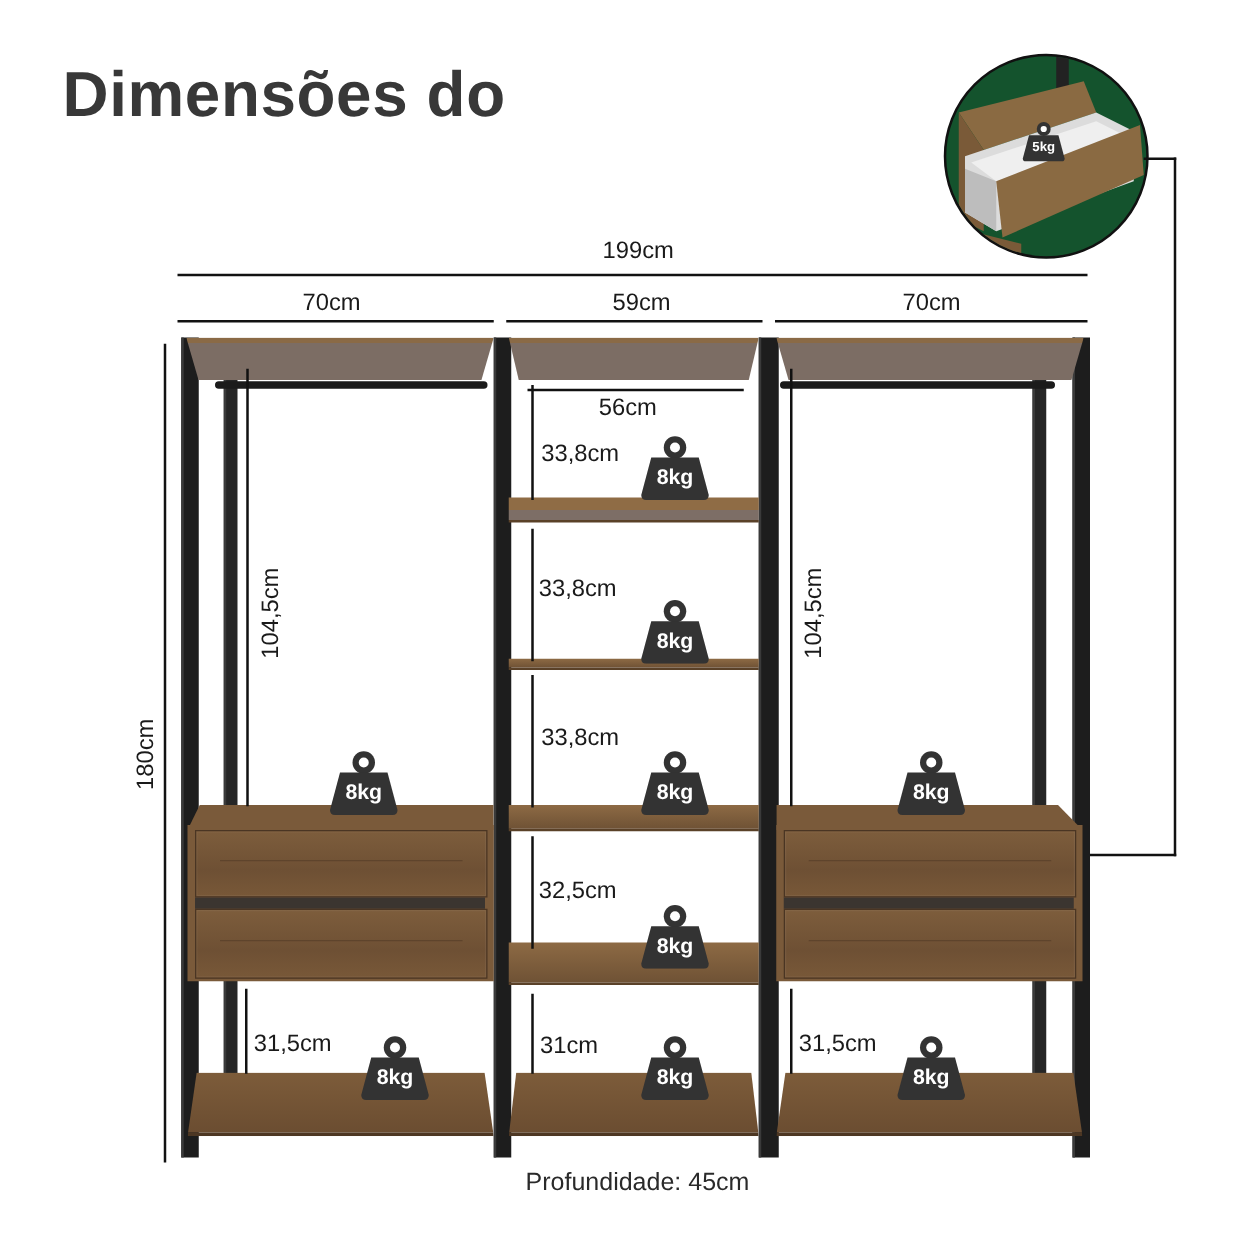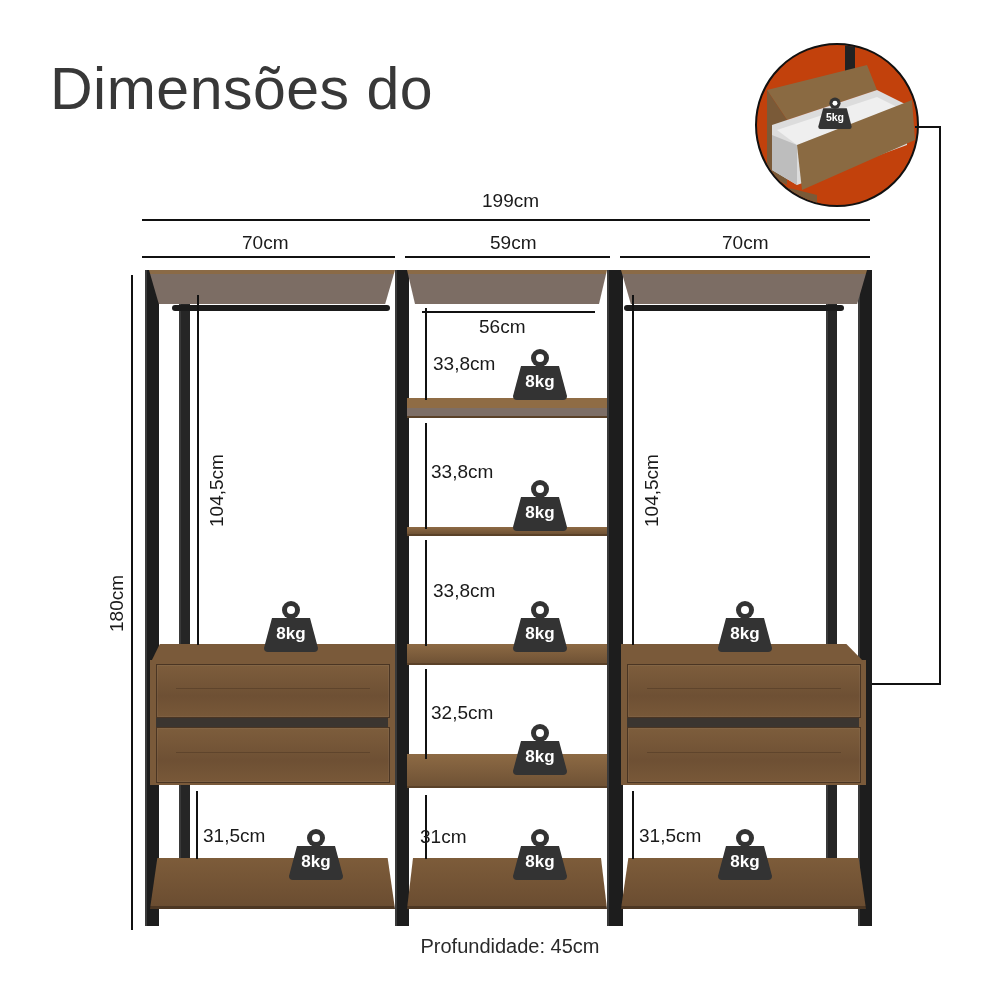--- a/index.html
+++ b/index.html
@@ -1,38 +1,38 @@
 <!DOCTYPE html>
 <html><head>
 <meta charset="utf-8">
 <style>
   html, body { margin:0; padding:0; background:#ffffff; }
   body { width:1000px; height:1000px; position:relative; overflow:hidden;
          font-family:"Liberation Sans", "DejaVu Sans", sans-serif; color:#222; }
   .abs { position:absolute; }
-  .title { left:50px; top:56px; font-size:59px; line-height:66px; font-weight:normal; color:#383838; letter-spacing:0.5px; }
+  .title { left:50px; top:43px; font-size:51px; line-height:66px; font-weight:bold; color:#383838; letter-spacing:0.5px; }
   .dimline { position:absolute; background:#111; }
   .lbl { position:absolute; font-size:19px; color:#1a1a1a; white-space:nowrap; }
   .vlbl { position:absolute; font-size:19px; color:#1a1a1a; white-space:nowrap; transform-origin:left top; transform:rotate(-90deg); }
   .post { position:absolute; background:#1d1d1d; border-left:2px solid #3a3a3a; }
   .post.thin { background:#262626; }
   .top-panel { position:absolute; background:linear-gradient(#8a6a46 0 4px, #7c6d64 4px); clip-path:polygon(0 0,100% 0,96% 100%,4% 100%); }
   .shelf { position:absolute; background:linear-gradient(#8d6a44, #6f5235); border-bottom:2px solid #5a4128; }
   .shelf.thin { background:linear-gradient(#8f6c45 0 55%, #7d6e66 55%); }
   .floor { position:absolute; background:linear-gradient(#7d5c3a, #6b4d31); clip-path:polygon(3% 0,97% 0,100% 100%,0 100%); border-bottom:3px solid #4d3723; }
   .rod { position:absolute; height:6px; background:#1b1b1b; border-radius:3px; }
   .cab { position:absolute; background:#7a5a3a; }
   .drawer { position:absolute; background:linear-gradient(180deg,#7d5d3c,#6e5034 60%,#785838); border:1px solid #4a3523;
             box-shadow: inset 0 0 0 1px rgba(255,255,255,0.05); }
   .drawer::after { content:""; position:absolute; left:8%; right:8%; top:45%; height:1px; background:rgba(60,40,25,0.35); }
   .gap { position:absolute; background:#3b3530; }
   .weight { position:absolute; width:58px; height:52px; }
   .weight svg { position:absolute; left:0; top:0; }
   .weight span { position:absolute; left:0; right:0; top:24px; text-align:center; color:#fff; font-weight:bold; font-size:17px; line-height:20px; font-family:"Liberation Sans", sans-serif; }
-  .inset { position:absolute; left:755px; top:43px; width:160px; height:160px; border-radius:50%; border:2px solid #111; overflow:hidden; background:#c2410c; }
+  .inset { position:absolute; left:755px; top:43px; width:160px; height:160px; border-radius:50%; border:2px solid #111; overflow:hidden; background:#14532d; }
   .footer { left:0; width:1020px; top:935px; text-align:center; font-size:20px; color:#2a2a2a; }
 </style>
 </head>
 <body>
 
 <div class="abs title">
   <div>Dimensões do</div>
 </div>
 
 <div class="inset">
@@ -124,21 +124,21 @@
 <div class="dimline" style="left:425px; top:423px; width:2px; height:106px;"></div>
 <div class="lbl" style="left:431px; top:461px;">33,8cm</div>
 <div class="dimline" style="left:425px; top:540px; width:2px; height:106px;"></div>
 <div class="lbl" style="left:433px; top:580px;">33,8cm</div>
 <div class="dimline" style="left:425px; top:669px; width:2px; height:90px;"></div>
 <div class="lbl" style="left:431px; top:702px;">32,5cm</div>
 
 <div class="dimline" style="left:196px; top:791px; width:2px; height:68px;"></div>
 <div class="lbl" style="left:203px; top:825px;">31,5cm</div>
 <div class="dimline" style="left:425px; top:795px; width:2px; height:64px;"></div>
-<div class="lbl" style="left:420px; top:826px;">31cm</div>
+<div class="lbl" style="left:432px; top:826px;">31cm</div>
 <div class="dimline" style="left:632px; top:791px; width:2px; height:68px;"></div>
 <div class="lbl" style="left:639px; top:825px;">31,5cm</div>
 
 <div class="weight" style="left:511px; top:348px;">
   <svg width="58" height="52" viewBox="0 0 58 52">
       <circle cx="29" cy="10" r="9" fill="#333"></circle>
       <circle cx="29" cy="10" r="4" fill="#fff"></circle>
       <path d="M10 18 H48 L56 48 Q56 52 52 52 H6 Q2 52 2 48 Z" fill="#333"></path>
     </svg>
   <span>8kg</span>

